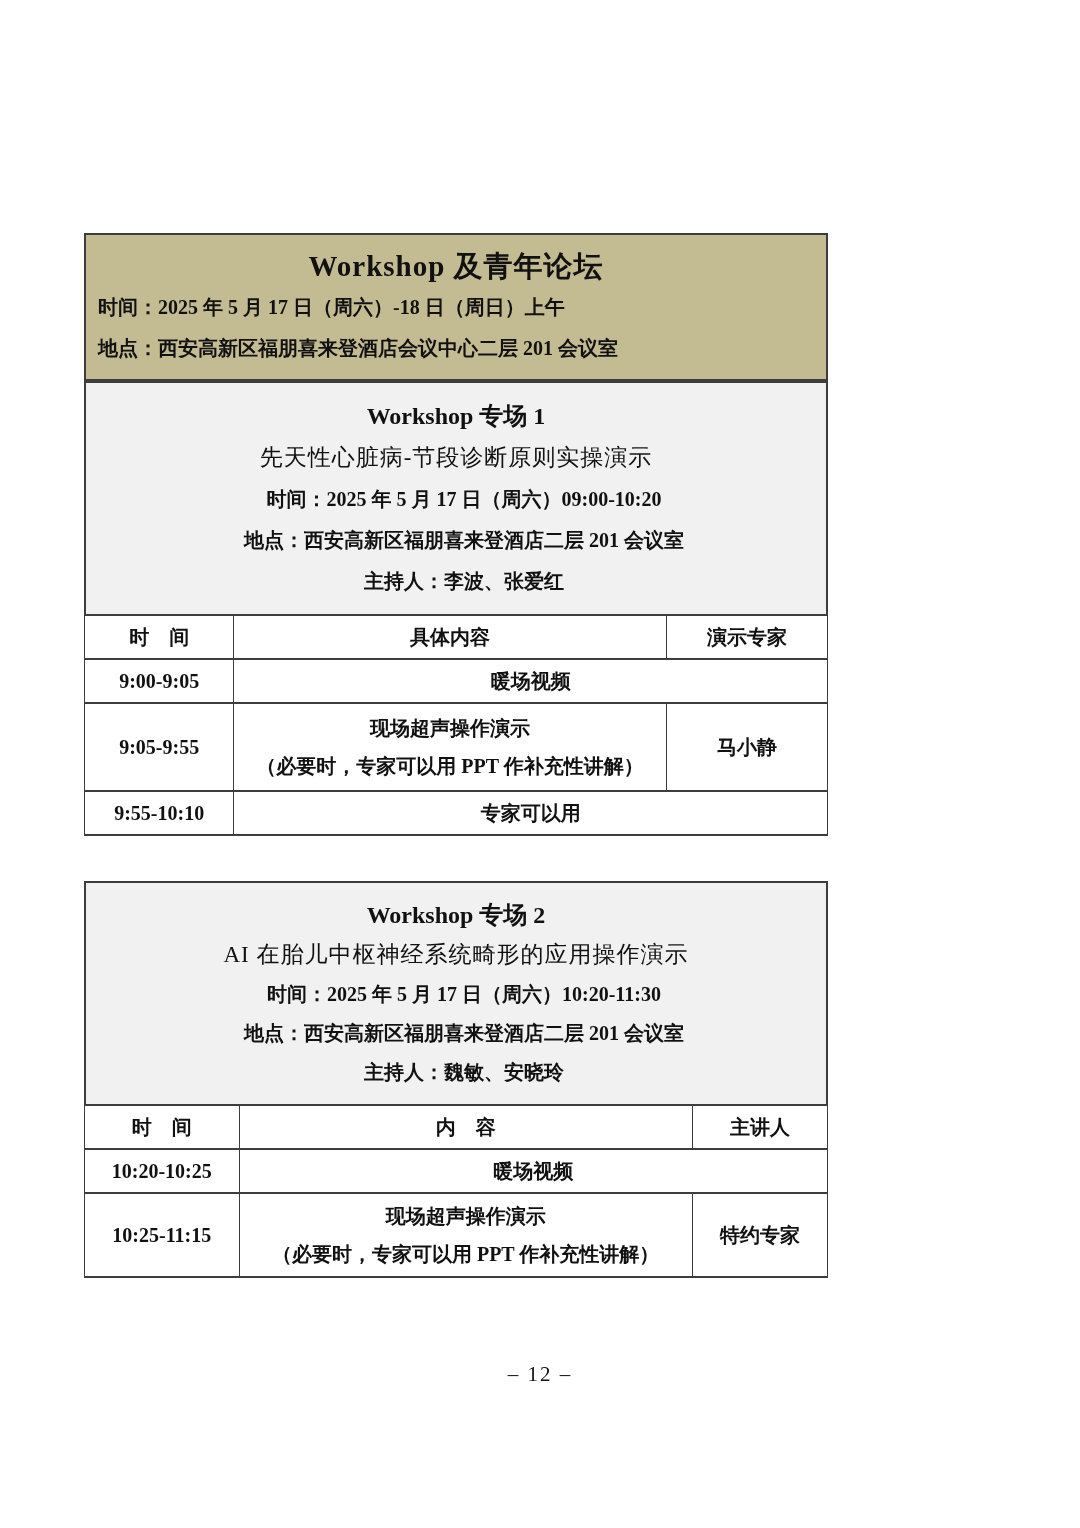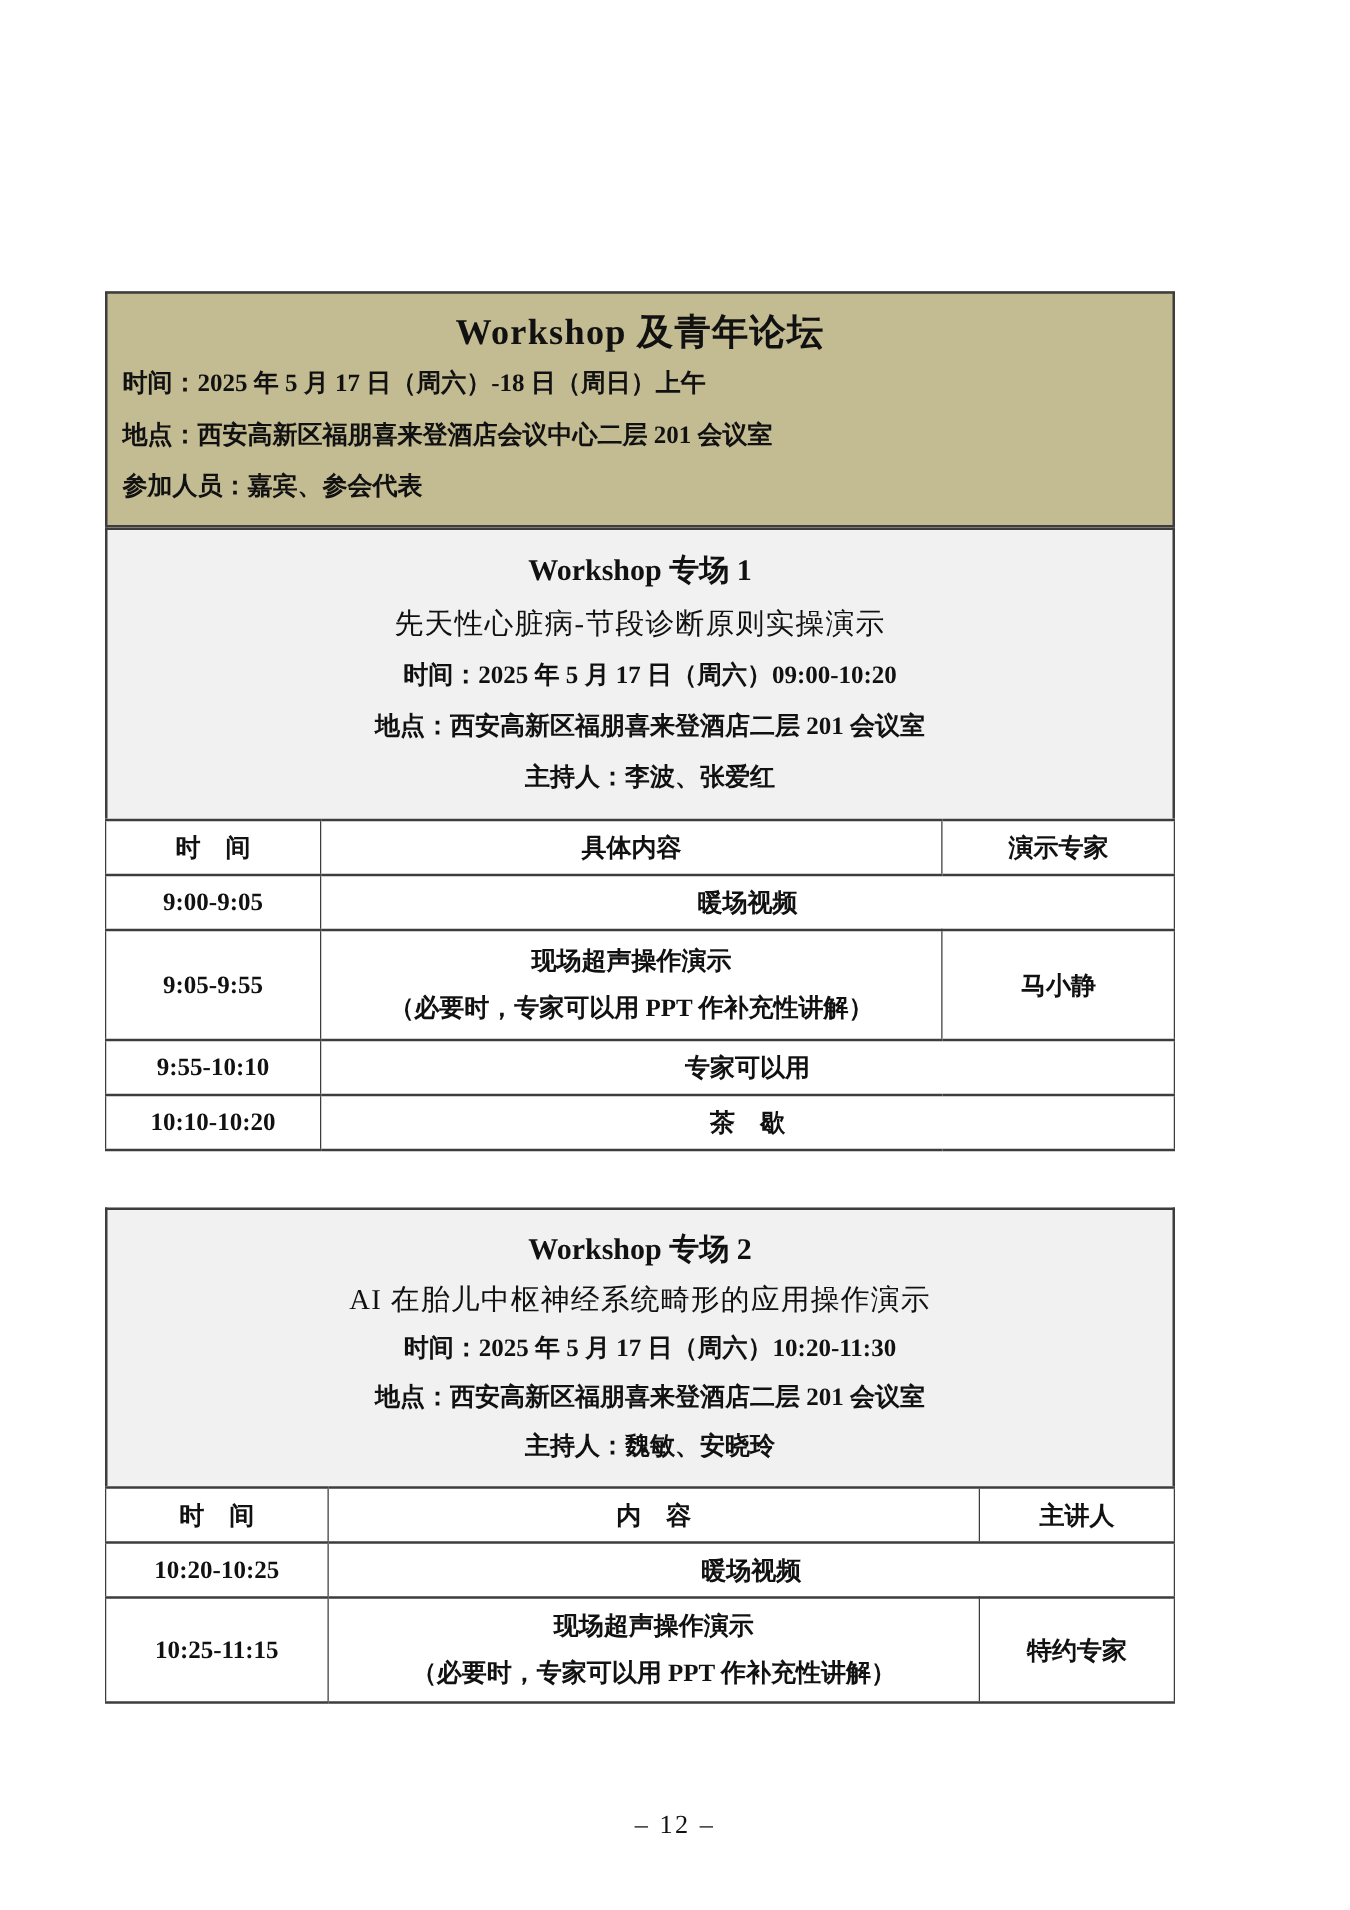--- a/index.html
+++ b/index.html
@@ -10,21 +10,21 @@
   }
   *{margin:0;padding:0;box-sizing:border-box;}
   html,body{
     width:1080px;height:1528px;
     background:#ffffff;
     overflow:hidden;
     font-family:"Liberation Serif","DejaVu Serif",serif;
     color:var(--text);
   }
   .content{
-    width:856px;
+    width:744px;
     margin:233px 0 0 84px;
   }
   
   .banner{
     background:var(--banner-bg);
     border:2px solid var(--border);
     padding:10px 10px 10px 10px;
   }
   .banner-title{
     text-align:center;
@@ -102,21 +102,20 @@
 </style>
 </head>
 <body>
 
 <div class="content">
 
   <div class="banner">
     <div class="banner-title">Workshop 及青年论坛</div>
     <div class="banner-line">时间：2025 年 5 月 17 日（周六）-18 日（周日）上午</div>
     <div class="banner-line">地点：西安高新区福朋喜来登酒店会议中心二层 201 会议室</div>
-    <div class="banner-line">参加人员：嘉宾、参会代表</div>
   </div>
 
   <div class="panel">
     <div class="panel-title">Workshop 专场 1</div>
     <div class="panel-subtitle">先天性心脏病-节段诊断原则实操演示</div>
     <div class="panel-line">时间：2025 年 5 月 17 日（周六）09:00-10:20</div>
     <div class="panel-line">地点：西安高新区福朋喜来登酒店二层 201 会议室</div>
     <div class="panel-line">主持人：李波、张爱红</div>
   </div>
 
@@ -140,24 +139,20 @@
       <td>9:05-9:55</td>
       <td>
         <div class="cell-line">现场超声操作演示</div>
         <div class="cell-line">（必要时，专家可以用 PPT 作补充性讲解）</div>
       </td>
       <td>马小静</td>
     </tr>
     <tr class="h44">
       <td>9:55-10:10</td>
       <td colspan="2">专家可以用</td>
-    </tr>
-    <tr class="h44">
-      <td>10:10-10:20</td>
-      <td colspan="2">茶　歇</td>
     </tr>
   </tbody>
     </table>
 
   <div class="gap"></div>
 
   <div class="panel tight">
     <div class="panel-title">Workshop 专场 2</div>
     <div class="panel-subtitle">AI 在胎儿中枢神经系统畸形的应用操作演示</div>
     <div class="panel-line">时间：2025 年 5 月 17 日（周六）10:20-11:30</div>

